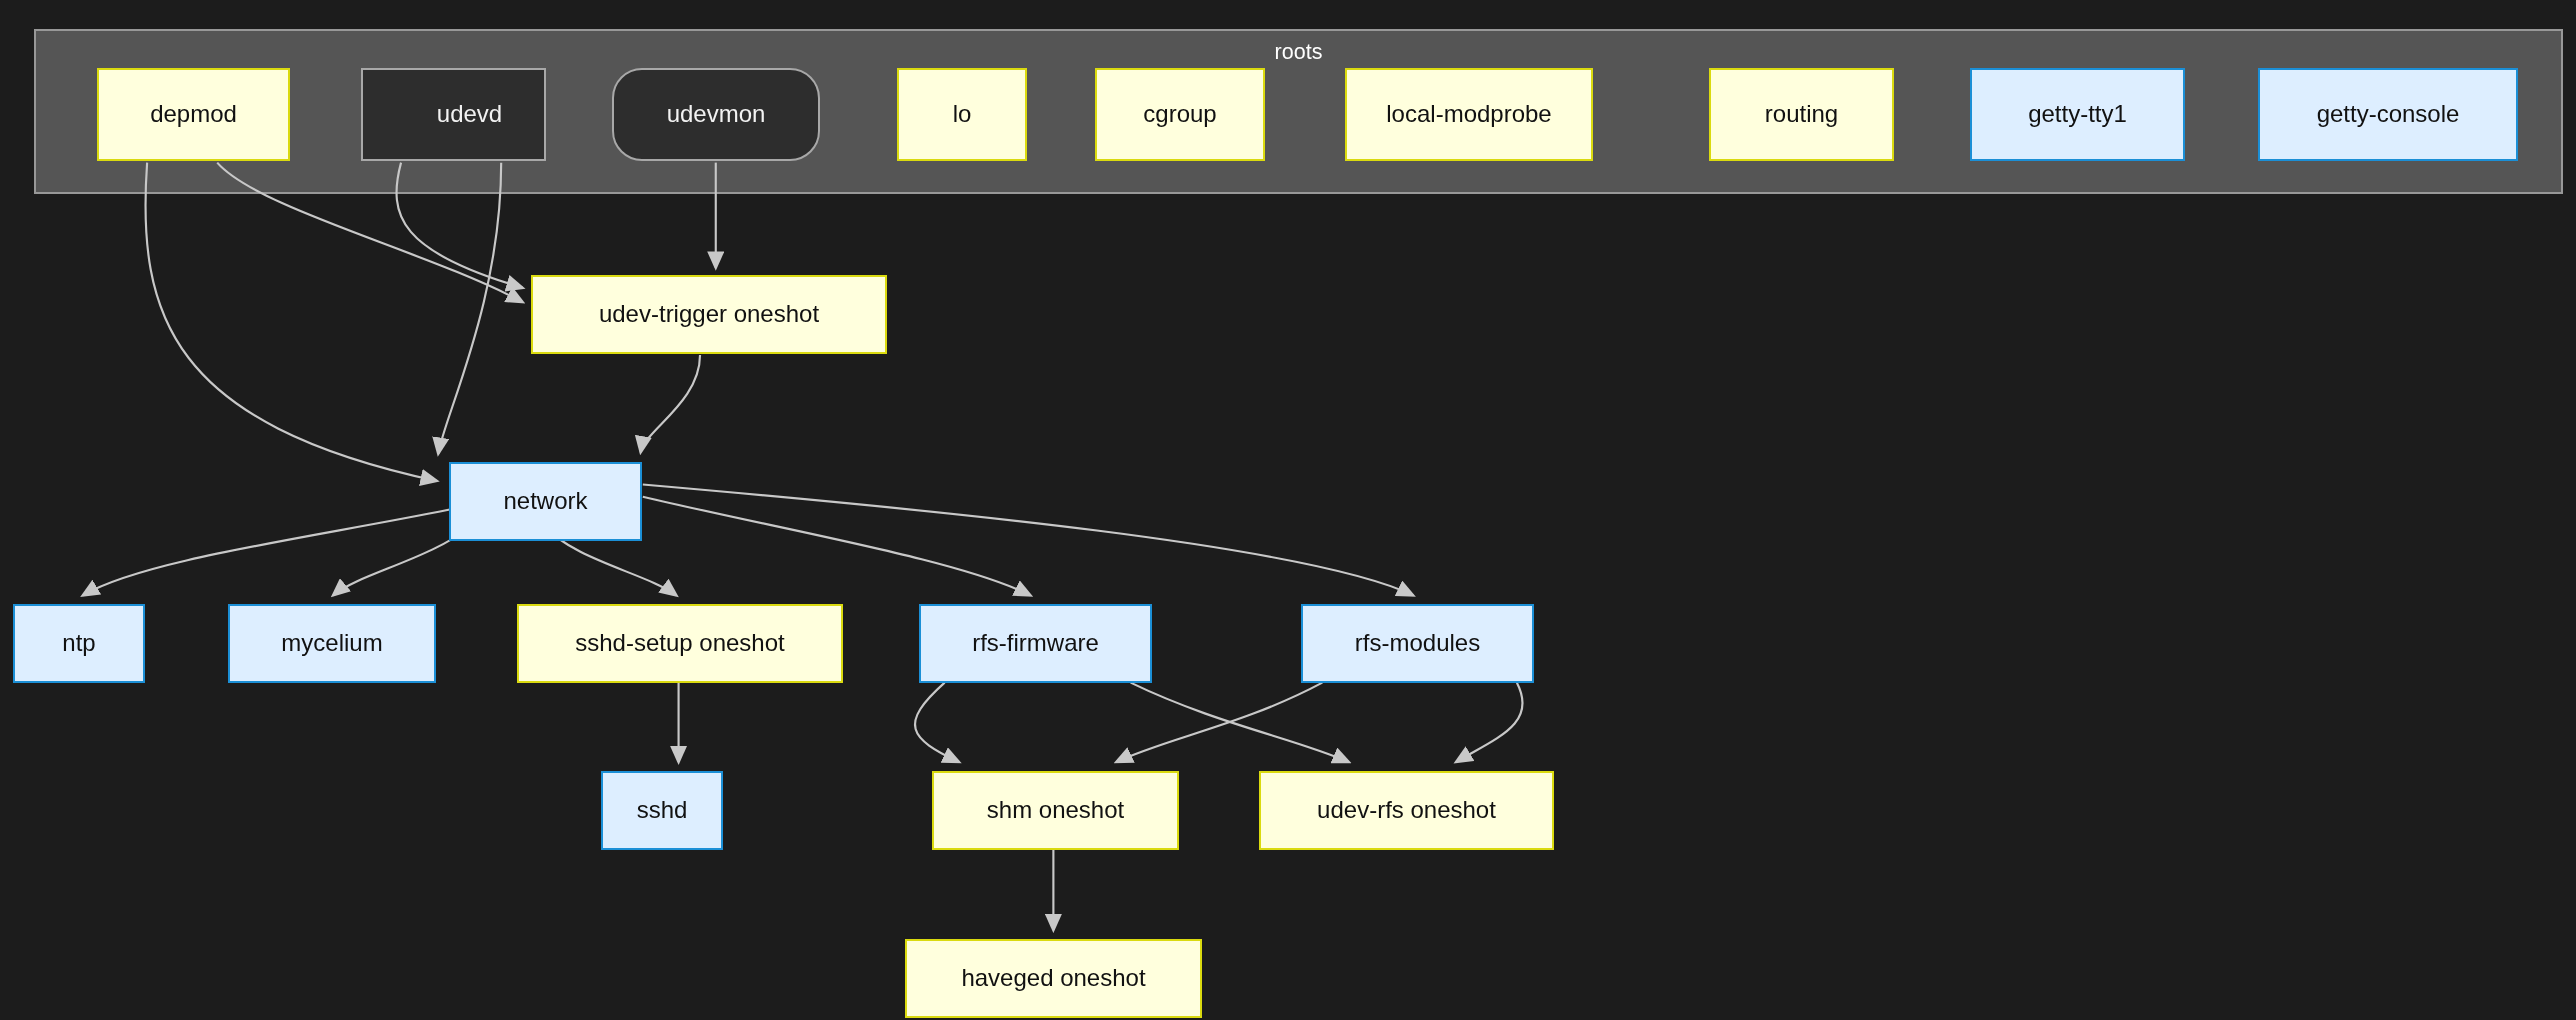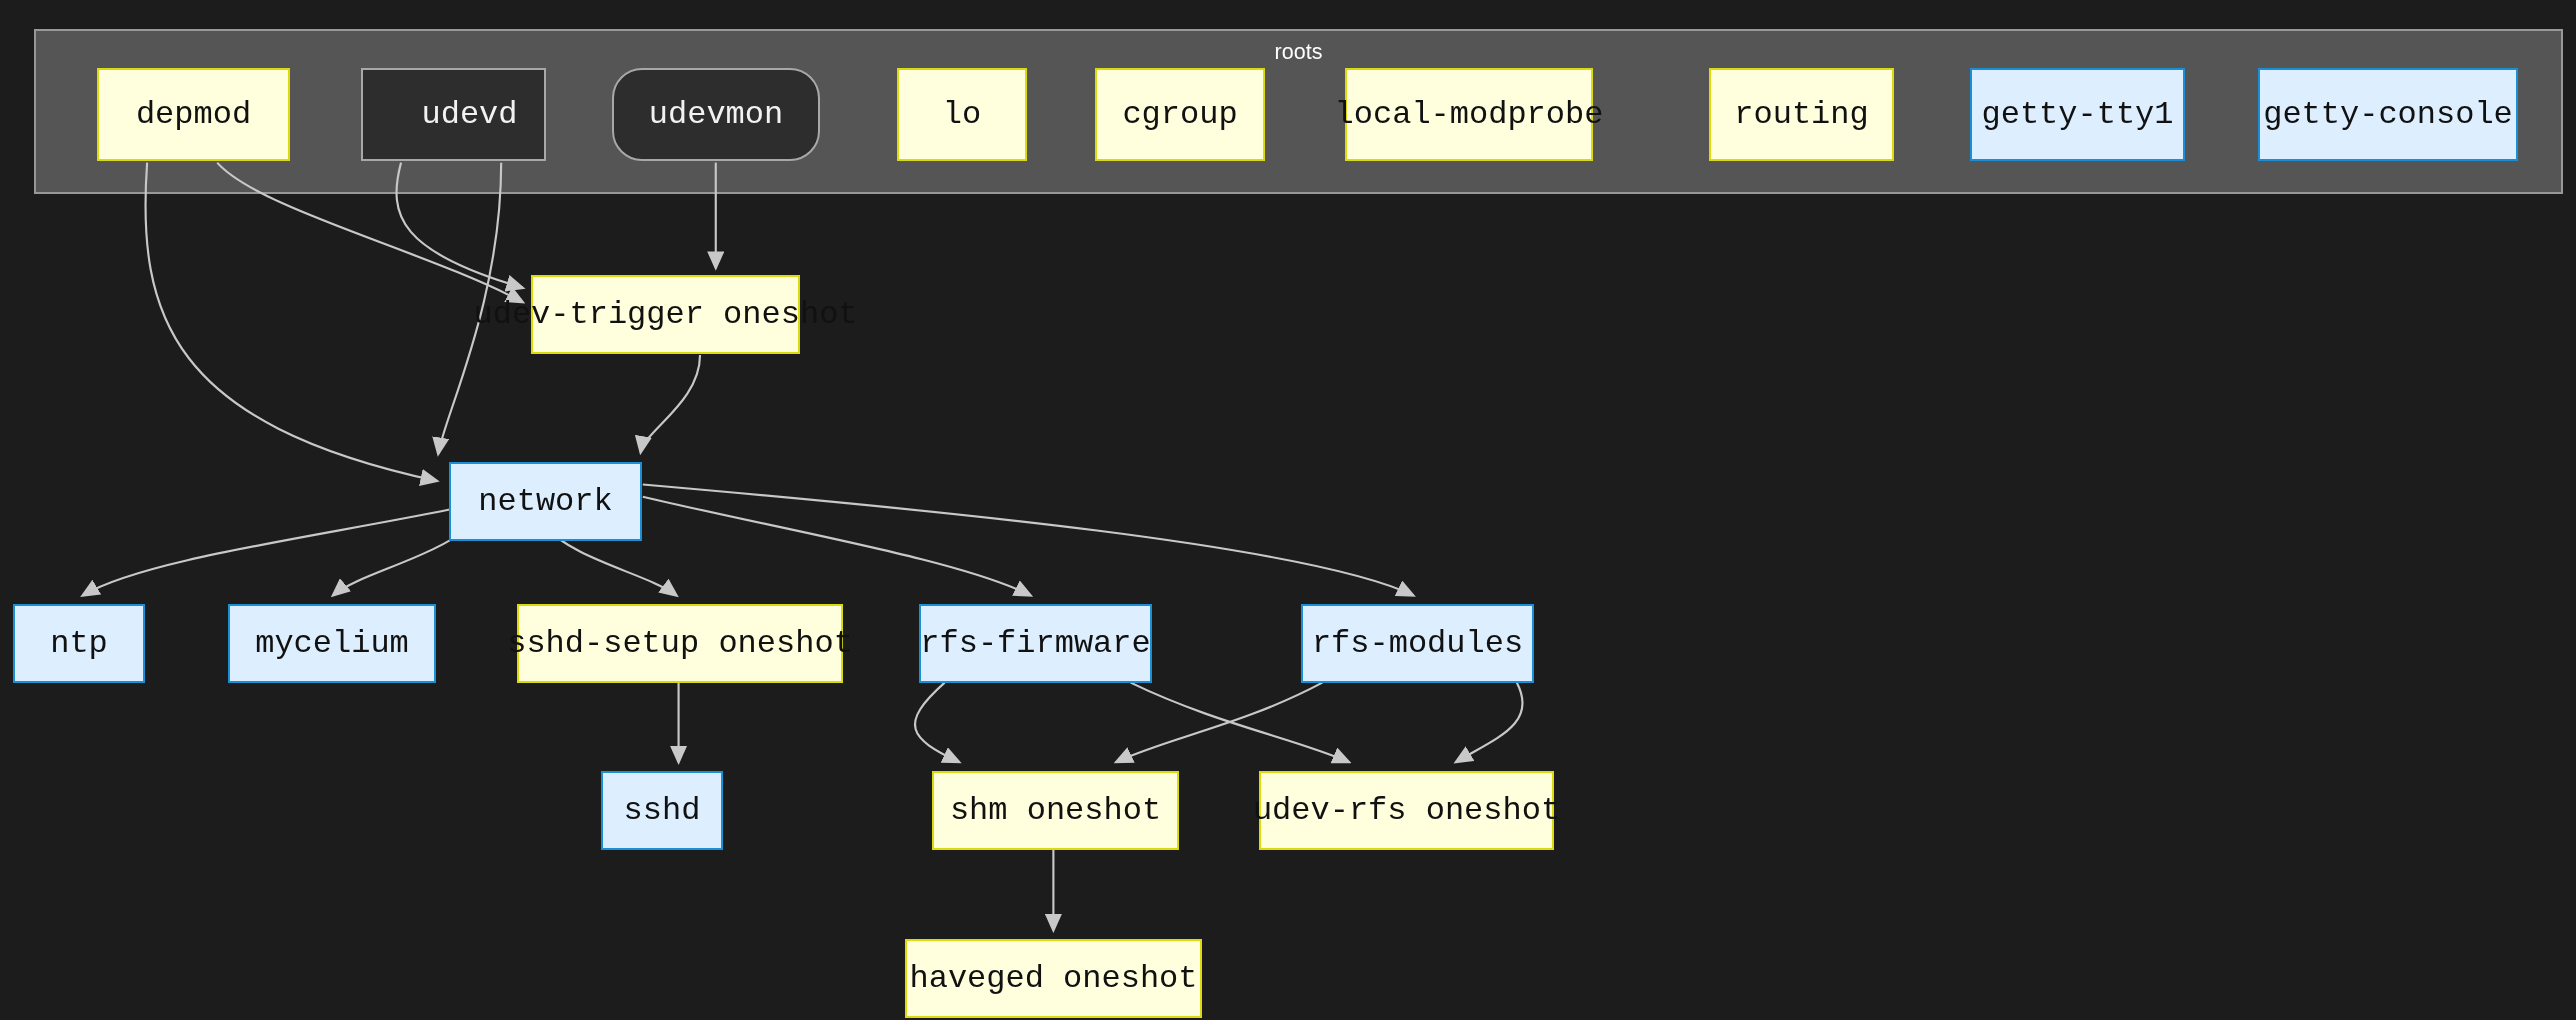--- a/index.html
+++ b/index.html
@@ -41,25 +41,24 @@
     line-height: 1;
   }
   .node {
     position: absolute;
     box-sizing: border-box;
     display: flex;
     align-items: center;
     justify-content: center;
     border-width: 2.9px;
     border-style: solid;
-    font-size: 32px;
+    font-size: 24px;
     line-height: 1.1;
     white-space: nowrap;
     text-align: left;
-    font-family: Liberation Mono, monospace;
   }
   .node.yellow {
     background: #ffffdd;
     border-color: #dada0f;
     color: #111111;
   }
   .node.blue {
     background: #ddeeff;
     border-color: #1b8fd6;
     color: #111111;
@@ -127,21 +126,21 @@
       </div>
       <div class="node yellow" style="left: 1709px; top: 52px; width: 185px; height: 93px;">
         <span>routing</span>
       </div>
       <div class="node blue" style="left: 1970px; top: 52px; width: 215px; height: 93px;">
         <span>getty-tty1</span>
       </div>
       <div class="node blue" style="left: 2258px; top: 52px; width: 260px; height: 93px;">
         <span>getty-console</span>
       </div>
-      <div class="node yellow" style="left: 531px; top: 259px; width: 269px; height: 79px;">
+      <div class="node yellow" style="left: 531px; top: 259px; width: 356px; height: 79px;">
         <span>udev-trigger oneshot</span>
       </div>
       <div class="node blue" style="left: 449px; top: 446px; width: 193px; height: 79px;">
         <span>network</span>
       </div>
       <div class="node blue" style="left: 13px; top: 588px; width: 132px; height: 79px;">
         <span>ntp</span>
       </div>
       <div class="node blue" style="left: 228px; top: 588px; width: 208px; height: 79px;">
         <span>mycelium</span>

